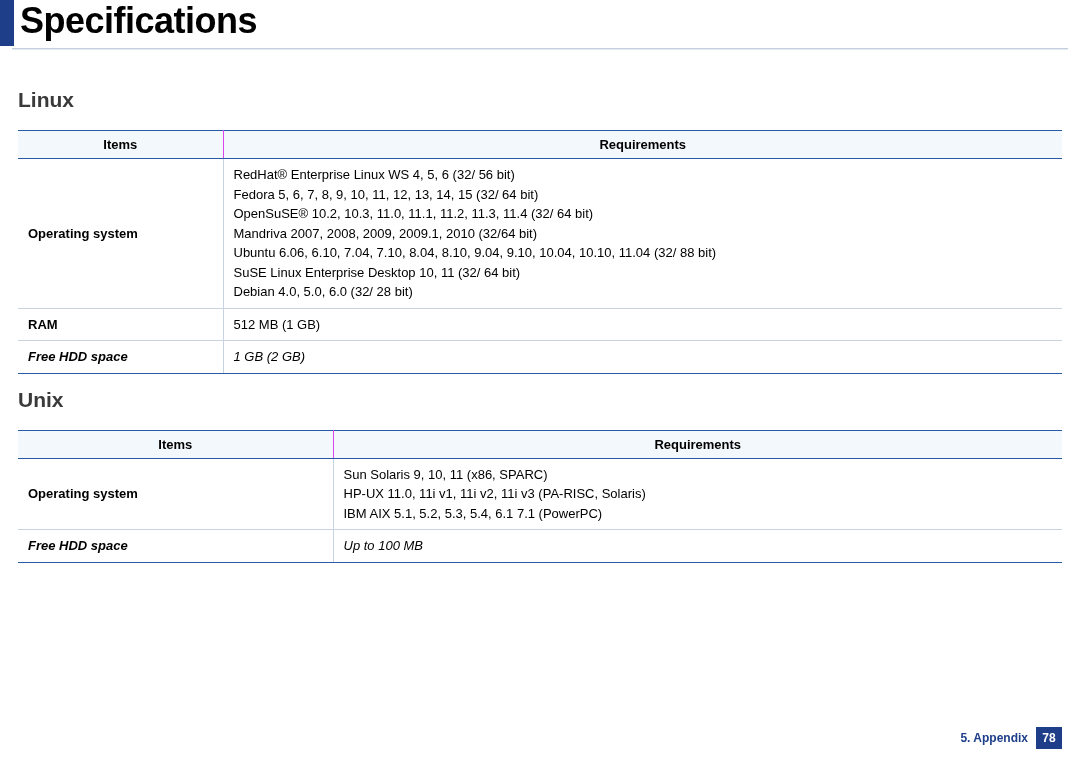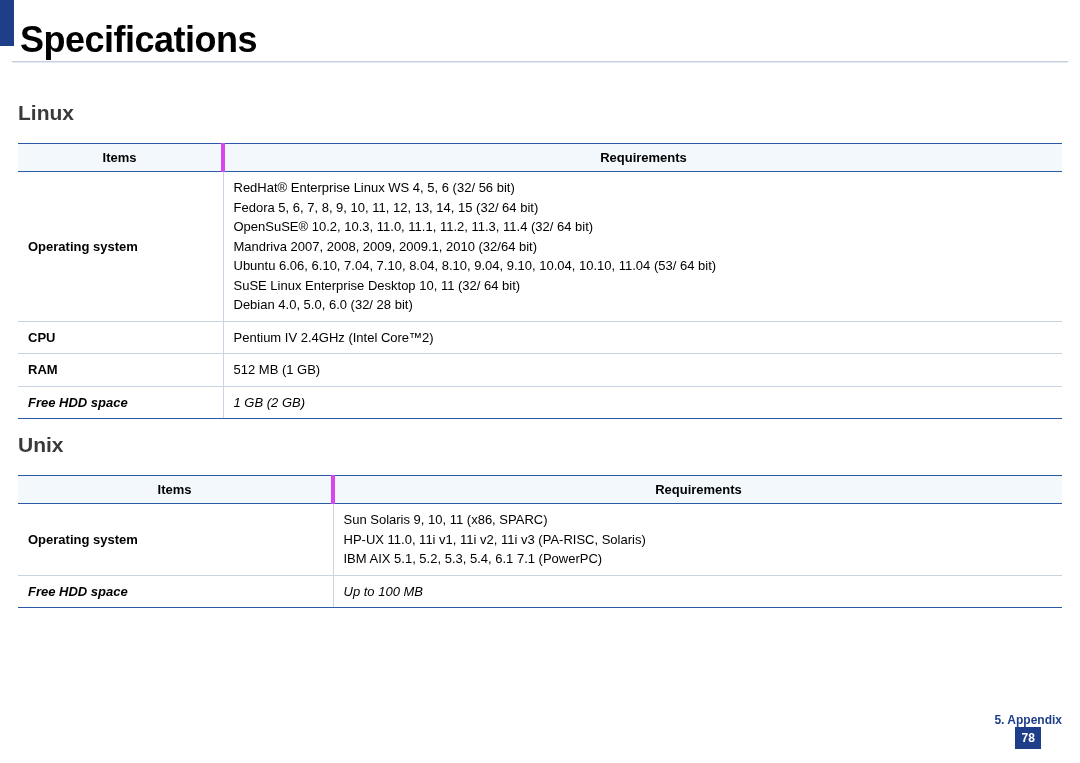--- a/index.html
+++ b/index.html
@@ -6,24 +6,24 @@
   body {
     font-family: "Segoe UI", "Myriad Pro", Arial, sans-serif;
     width: 1080px;
     height: 763px;
     background: #fff;
     color: #000;
     position: relative;
   }
   .header-bar {
     position: relative;
-    height: 61px;
+    height: 48px;
     padding-left: 14px;
     display: flex;
-    align-items: flex-end;
+    align-items: flex-start;
   }
   .blue-tab {
     position: absolute;
     left: 0; top: 0;
     width: 14px;
     height: 46px;
     background: #1e3e8a;
   }
   .page-title {
     font-size: 36px;
@@ -54,21 +54,21 @@
   table.spec thead th {
     background: #f3f8fc;
     border-top: 1px solid #2a5aa6;
     border-bottom: 1px solid #2a5aa6;
     font-weight: 700;
     padding: 6px 10px;
     text-align: center;
   }
   table.spec thead th:first-child {
     width: 205px;
-    border-right: 4px solid #d946ef;
+    border-right: 1px solid #d946ef;
   }
   table.unix thead th:first-child { width: 315px; }
   table.spec tbody td {
     border-bottom: 1px solid #c9d4e2;
     padding: 6px 10px;
     vertical-align: middle;
     line-height: 1.5;
   }
   table.spec tbody tr:last-child td {
     border-bottom: 1px solid #2a5aa6;
@@ -78,21 +78,21 @@
     font-weight: 700;
     border-right: 1px solid #c9d4e2;
   }
   .multi-line { line-height: 2; }
   .footer {
     position: absolute;
     bottom: 14px;
     right: 18px;
     display: flex;
     align-items: center;
-    flex-direction: column;
+    gap: 8px;
   }
   .footer-label {
     font-size: 12px;
     font-weight: 700;
     color: #1e3e8a;
   }
   .page-num {
     background: #1e3e8a;
     color: #fff;
     font-size: 12px;
@@ -124,28 +124,24 @@
       </tr>
     </thead>
     <tbody>
       <tr>
         <td>Operating system</td>
         <td class="multi-line">
           <div>RedHat® Enterprise Linux WS 4, 5, 6 (32/ 56 bit)</div>
           <div>Fedora 5, 6, 7, 8, 9, 10, 11, 12, 13, 14, 15 (32/ 64 bit)</div>
           <div>OpenSuSE® 10.2, 10.3, 11.0, 11.1, 11.2, 11.3, 11.4 (32/ 64 bit)</div>
           <div>Mandriva 2007, 2008, 2009, 2009.1, 2010 (32/64 bit)</div>
-          <div>Ubuntu  6.06, 6.10, 7.04, 7.10, 8.04, 8.10, 9.04, 9.10, 10.04, 10.10, 11.04 (53/ 64 bit)</div>
+          <div>Ubuntu  6.06, 6.10, 7.04, 7.10, 8.04, 8.10, 9.04, 9.10, 10.04, 10.10, 11.04 (32/ 88 bit)</div>
           <div>SuSE Linux Enterprise Desktop 10, 11 (32/ 64 bit)</div>
           <div>Debian 4.0, 5.0, 6.0 (32/ 28 bit)</div>
         </td>
-      </tr>
-      <tr>
-        <td>CPU</td>
-        <td>Pentium IV 2.4GHz (Intel Core™2)</td>
       </tr>
       <tr>
         <td>RAM</td>
         <td>512 MB (1 GB)</td>
       </tr>
       <tr>
         <td>Free HDD space</td>
         <td>1 GB (2 GB)</td>
       </tr>
     </tbody>

